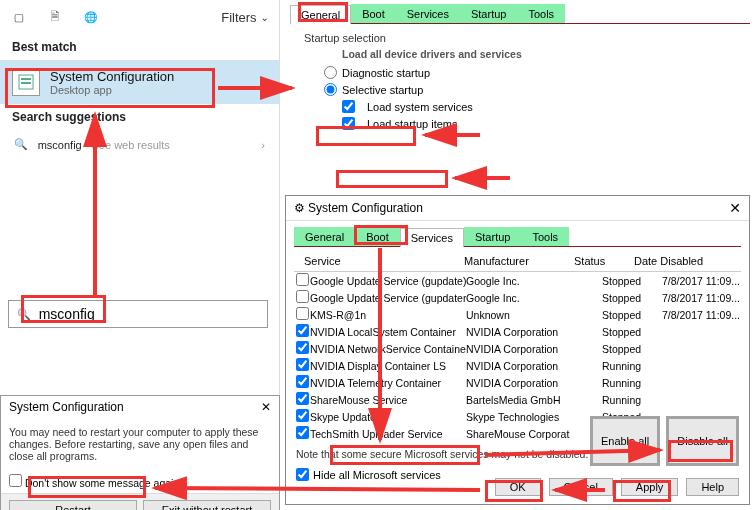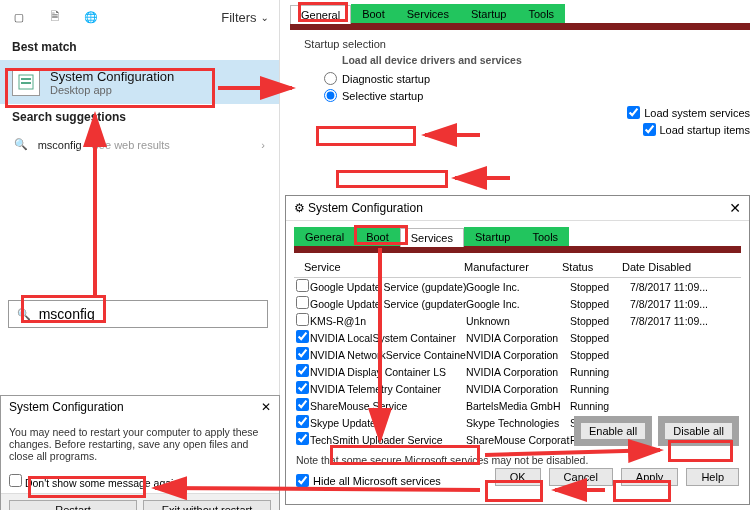--- a/index.html
+++ b/index.html
@@ -30,50 +30,50 @@
 
 .restart-dlg { position: absolute; left: 0; top: 395px; width: 280px; border: 1px solid #999; background: #fff; }
 .restart-dlg .ttl { display: flex; justify-content: space-between; padding: 4px 8px; font-size: 12px; }
 .restart-dlg .body { padding: 8px; font-size: 10.5px; color: #333; }
 .restart-dlg .chk { padding: 4px 8px; font-size: 10.5px; }
 .restart-dlg .btns { display: flex; gap: 6px; padding: 6px 8px; background: #f0f0f0; border-top: 1px solid #ddd; }
 .restart-dlg button { flex: 1; padding: 3px; font-size: 11px; background: #e8e8e8; border: 1px solid #aaa; }
 
 
 .msc1 { position: absolute; left: 290px; top: 4px; width: 460px; }
-.tabs { display: flex; border-bottom: 7px solid #7f1d1d; }
-.tab { padding: 3px 10px; font-size: 11px; border: 1px solid transparent; border-bottom: none; background: #22c55e; }
+.tabs { display: flex; border-bottom: 1px solid #7f1d1d; }
+.tab { padding: 3px 10px; font-size: 11px; border: 1px solid transparent; border-bottom: none; background: #86efac; }
 .tab.active { background: #fff; border-color: #bbb; position: relative; top: 1px; }
 .group-label { font-size: 11px; padding: 8px 0 4px 14px; color: #333; }
 .radio-row { padding: 2px 0 2px 34px; font-size: 11px; display: flex; align-items: center; gap: 5px; }
 .radio-sub { padding: 0 0 4px 52px; font-size: 10.5px; color: #555; font-weight: bold; }
-.chk-row { padding: 2px 0 2px 52px; font-size: 11px; display: flex; align-items: center; gap: 4px; justify-content: flex-end; }
+.chk-row { padding: 2px 0 2px 52px; font-size: 11px; display: flex; align-items: center; gap: 12px; }
 
 
 .msc2 { position: absolute; left: 285px; top: 195px; width: 465px; height: 310px; border: 1px solid #888; background: #fff; }
 .msc2 .titlebar { display: flex; align-items: center; padding: 4px 8px; border-bottom: 1px solid #ddd; font-size: 12px; }
 .msc2 .titlebar .x { margin-left: auto; font-size: 14px; }
 .msc2 .tabs { margin: 6px 8px 0; }
 .svc-header { display: flex; padding: 4px 10px; font-size: 11px; border-bottom: 1px solid #ccc; margin: 4px 8px 0; }
 .svc-header .c1 { width: 160px; }
-.svc-header .c2 { width: 98px; }
+.svc-header .c2 { width: 110px; }
 .svc-header .c3 { width: 60px; }
 .svc-header .c4 { flex: 1; }
 .svc-list { margin: 0 8px; font-size: 10.5px; }
 .svc-row { display: flex; padding: 1px 2px; align-items: center; }
 .svc-row .cb { width: 14px; }
 .svc-row .c1 { width: 156px; overflow: hidden; white-space: nowrap; }
 .svc-row .c2 { width: 104px; overflow: hidden; white-space: nowrap; }
-.svc-row .c3 { width: 60px; }
+.svc-row .c3 { width: 60px; margin-left: 32px; }
 .svc-row .c4 { flex: 1; white-space: nowrap; overflow: hidden; }
 .note { font-size: 10.5px; padding: 6px 10px; color: #333; }
 .hide-row { padding: 2px 10px; font-size: 11px; display: flex; align-items: center; gap: 4px; }
 .en-dis { position: absolute; right: 10px; top: 220px; display: flex; gap: 6px; }
-.en-dis button { font-size: 11px; padding: 2px 8px; background: #e8e8e8; border: 7px solid #a3a3a3; }
-.dlg-btns { position: absolute; right: 10px; bottom: 18px; display: flex; gap: 8px; }
+.en-dis button { font-size: 11px; padding: 16px 8px; background: #e8e8e8; border: 3px solid #a3a3a3; }
+.dlg-btns { position: absolute; right: 10px; bottom: 8px; display: flex; gap: 8px; }
 .dlg-btns button { font-size: 11px; padding: 2px 14px; background: #e8e8e8; border: 1px solid #aaa; }
 
 
 .rbox { position: absolute; border: 3px solid #e33; pointer-events: none; }
 
 .arrow { position: absolute; pointer-events: none; }
 
 input[type=checkbox], input[type=radio] { margin: 0; }
 </style>
 </head>

